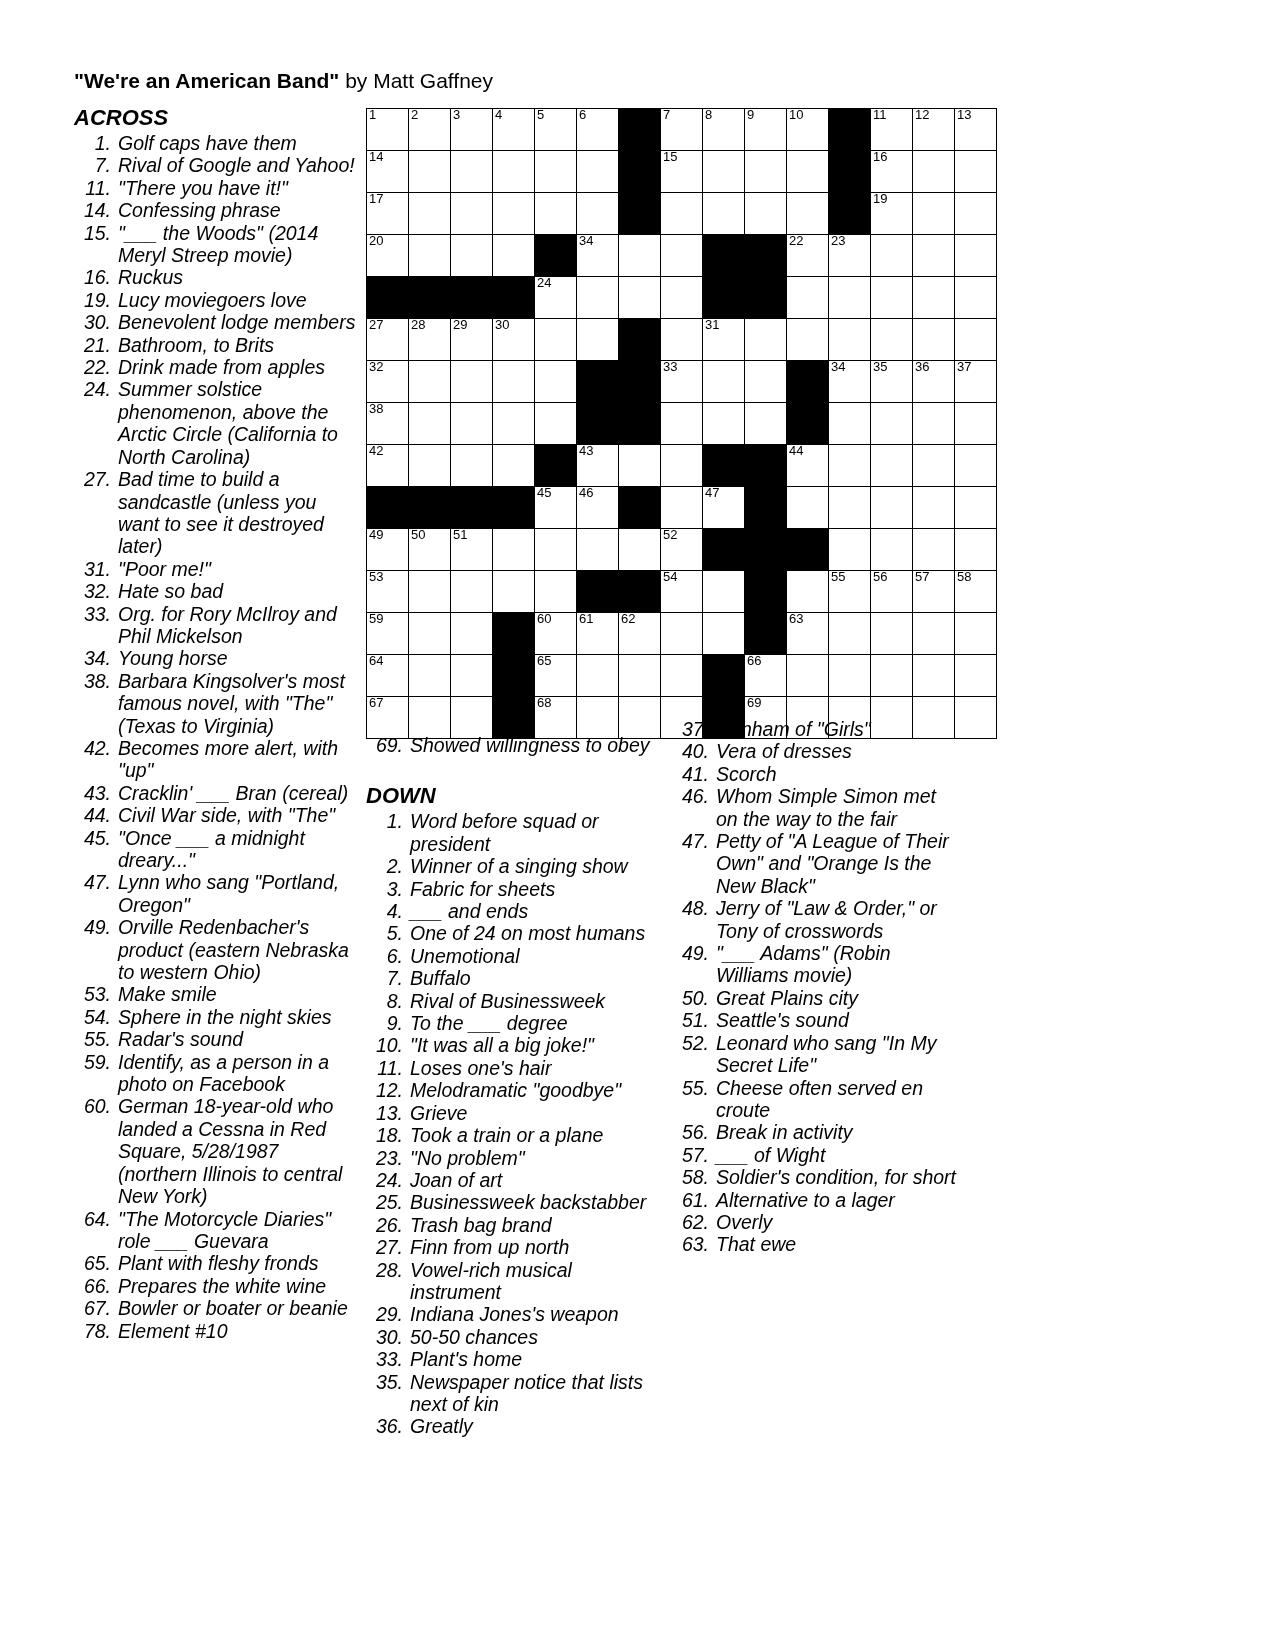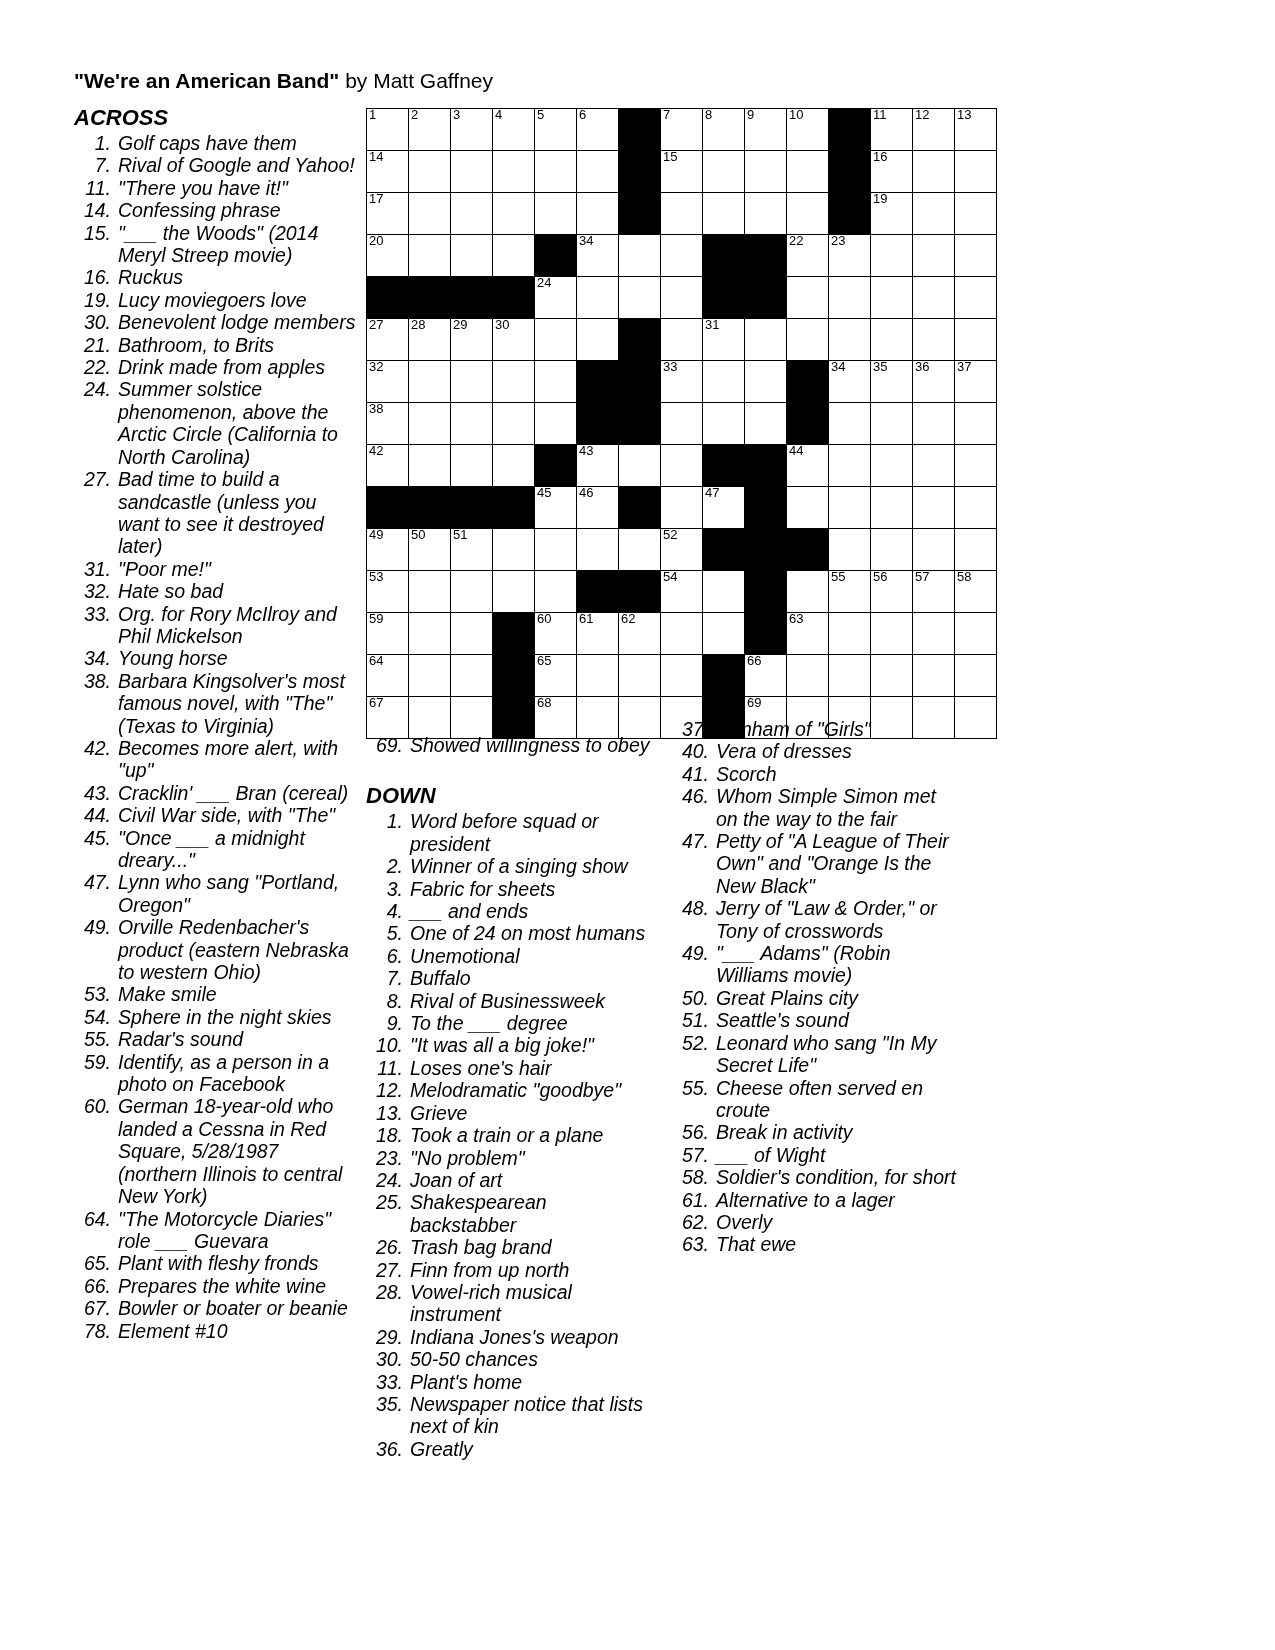--- a/index.html
+++ b/index.html
@@ -666,21 +666,21 @@
         <div class="clue">
           <span class="cn">23.</span>
           <span class="ct">"No problem"</span>
         </div>
         <div class="clue">
           <span class="cn">24.</span>
           <span class="ct">Joan of art</span>
         </div>
         <div class="clue">
           <span class="cn">25.</span>
-          <span class="ct">Shakespearean backstabber</span>
+          <span class="ct">Businessweek backstabber</span>
         </div>
         <div class="clue">
           <span class="cn">26.</span>
           <span class="ct">Trash bag brand</span>
         </div>
         <div class="clue">
           <span class="cn">27.</span>
           <span class="ct">Finn from up north</span>
         </div>
         <div class="clue">

